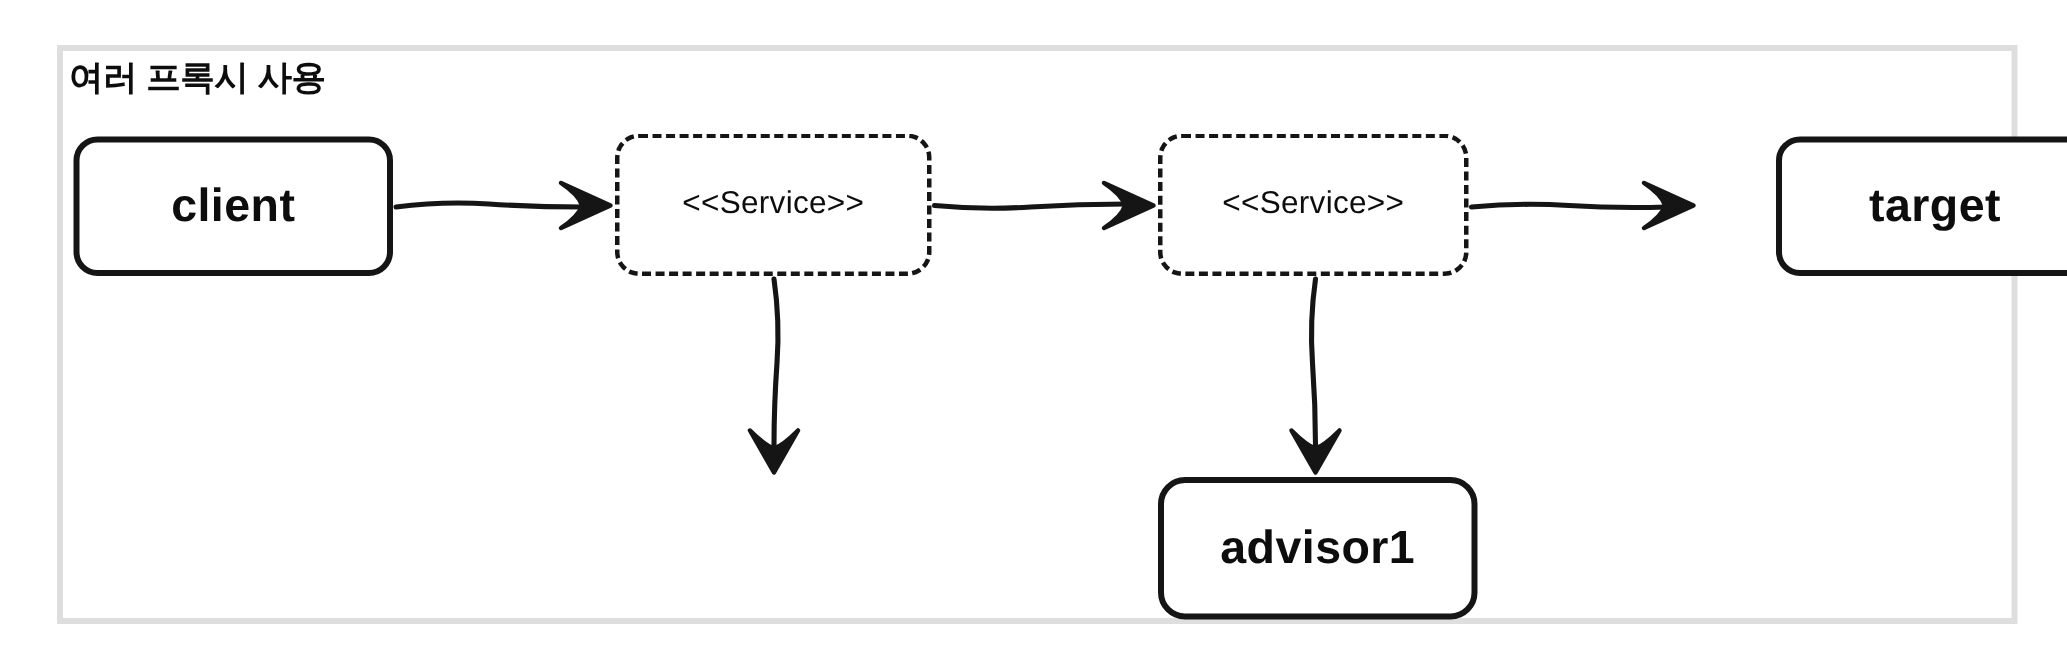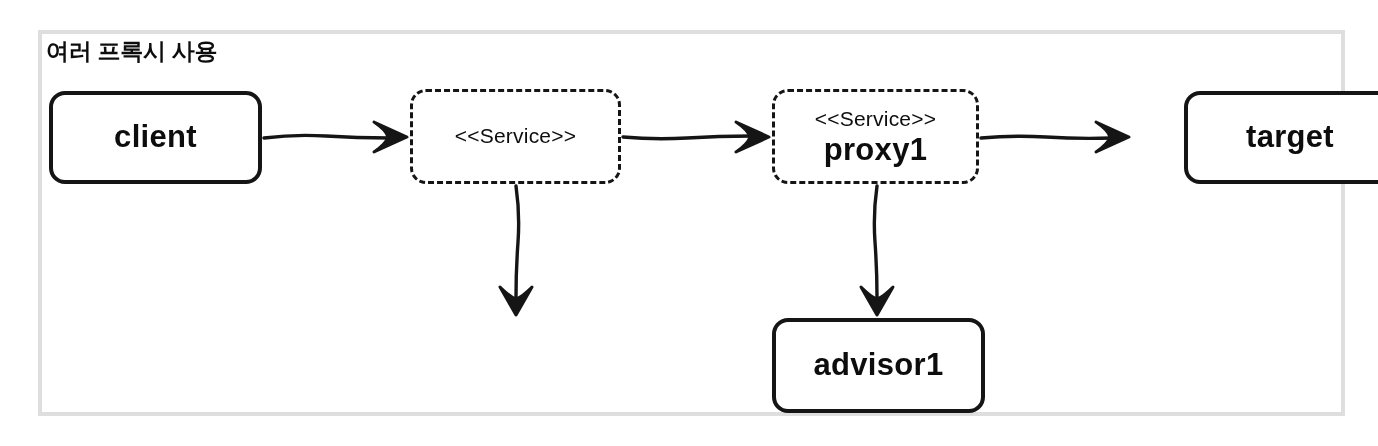--- a/index.html
+++ b/index.html
@@ -25,21 +25,21 @@
   .node.dashed{border:3.5px dashed var(--stroke);}
   .node-label{font-size:31px;font-weight:700;letter-spacing:0.3px;line-height:1.1;}
   .node-stereotype{font-size:21px;font-weight:400;letter-spacing:0.2px;line-height:1.2;
     margin-bottom:2px;}
   
   #n-client  {left:49px;  top:91px; width:213px; height:93px;}
   #n-proxy2  {left:410px; top:89px; width:211px; height:95px;}
   #n-proxy1  {left:772px; top:89px; width:207px; height:95px;}
   #n-target  {left:1184px;top:91px; width:212px; height:93px;justify-content:center;}
   #n-advisor2{left:408px; top:318px;width:215px; height:95px;}
-  #n-advisor1{left:772px; top:318px;width:213px; height:95px;}
+  #n-advisor1{left:772px; top:318px;width:213px; height:95px;border-radius:18px;}
 </style>
 </head>
 <body>
 
 <div class="canvas">
   <div class="frame"></div>
 
   <div class="title">여러 프록시 사용</div>
 
   <svg class="arrows" viewBox="0 0 1378 446" xmlns="http://www.w3.org/2000/svg" aria-hidden="true">
@@ -73,21 +73,20 @@
   <div class="node solid" id="n-client">
     <span class="node-label">client</span>
   </div>
 
   <div class="node dashed" id="n-proxy2">
     <span class="node-stereotype">&lt;&lt;Service&gt;&gt;</span>
   </div>
 
   <div class="node dashed" id="n-proxy1">
     <span class="node-stereotype">&lt;&lt;Service&gt;&gt;</span>
-    <span class="node-label">proxy1</span>
   </div>
 
   <div class="node solid" id="n-target">
     <span class="node-label">target</span>
   </div>
 
 
   <div class="node solid" id="n-advisor1">
     <span class="node-label">advisor1</span>
   </div>

